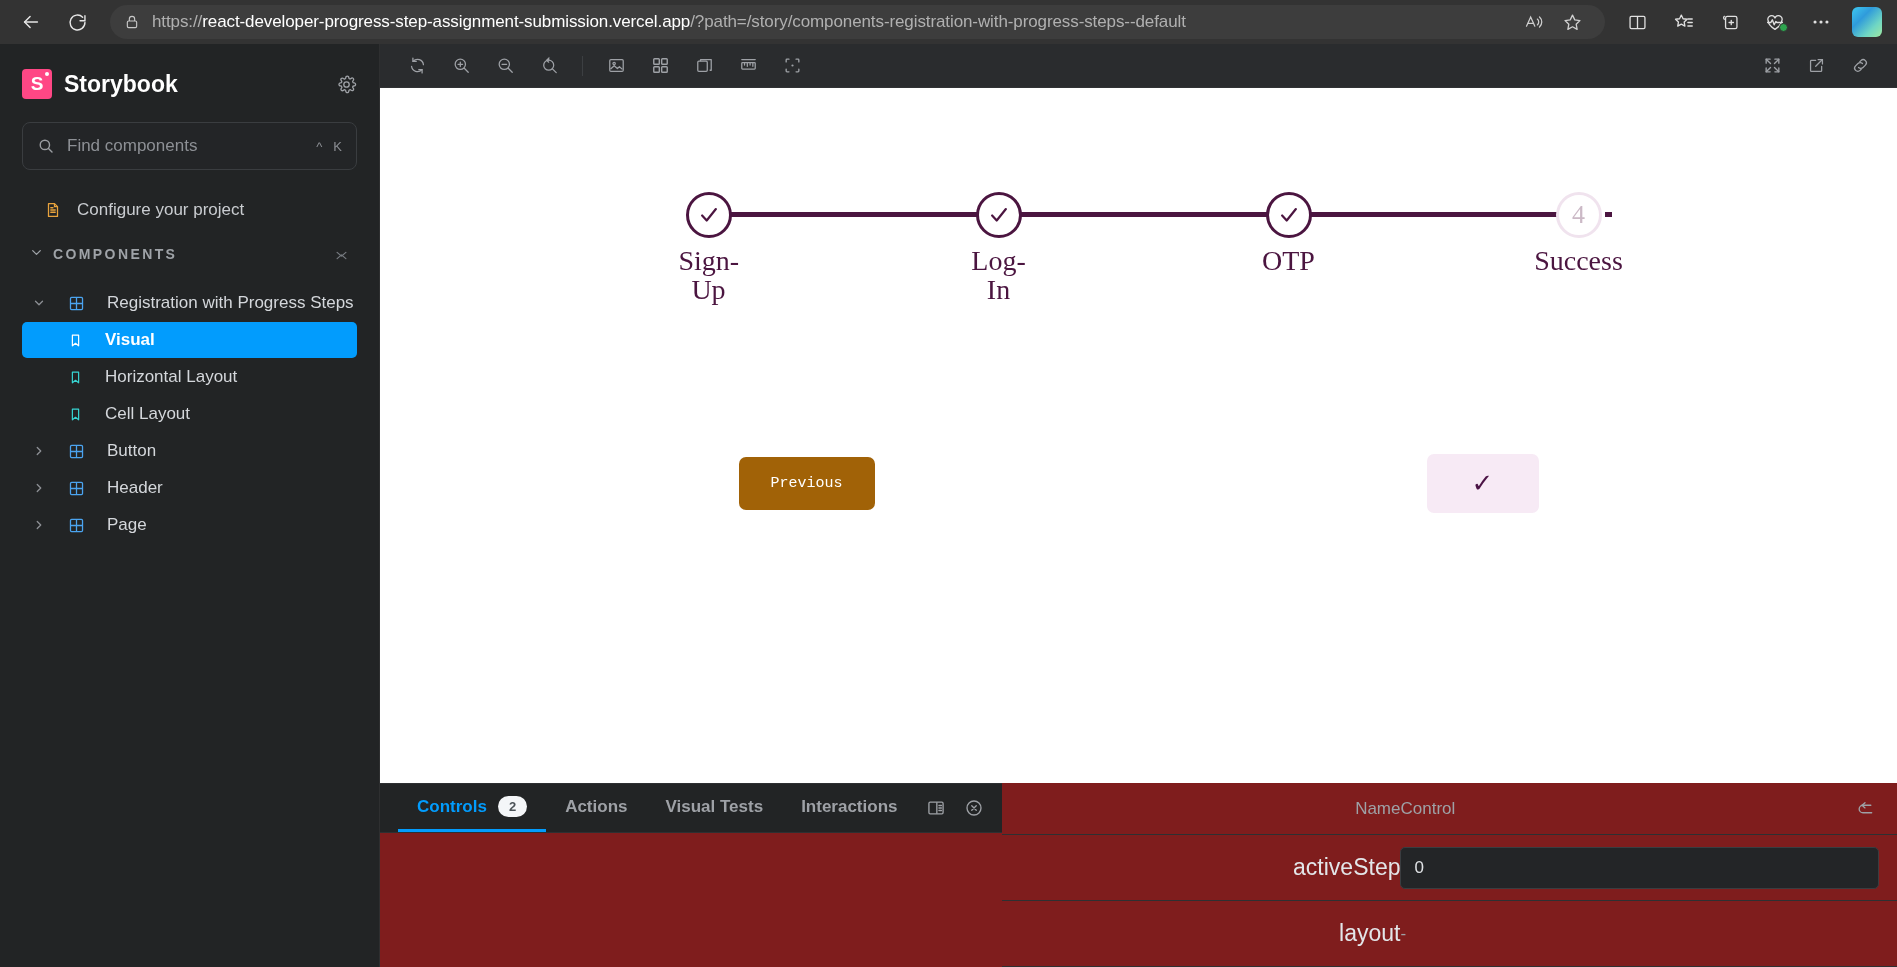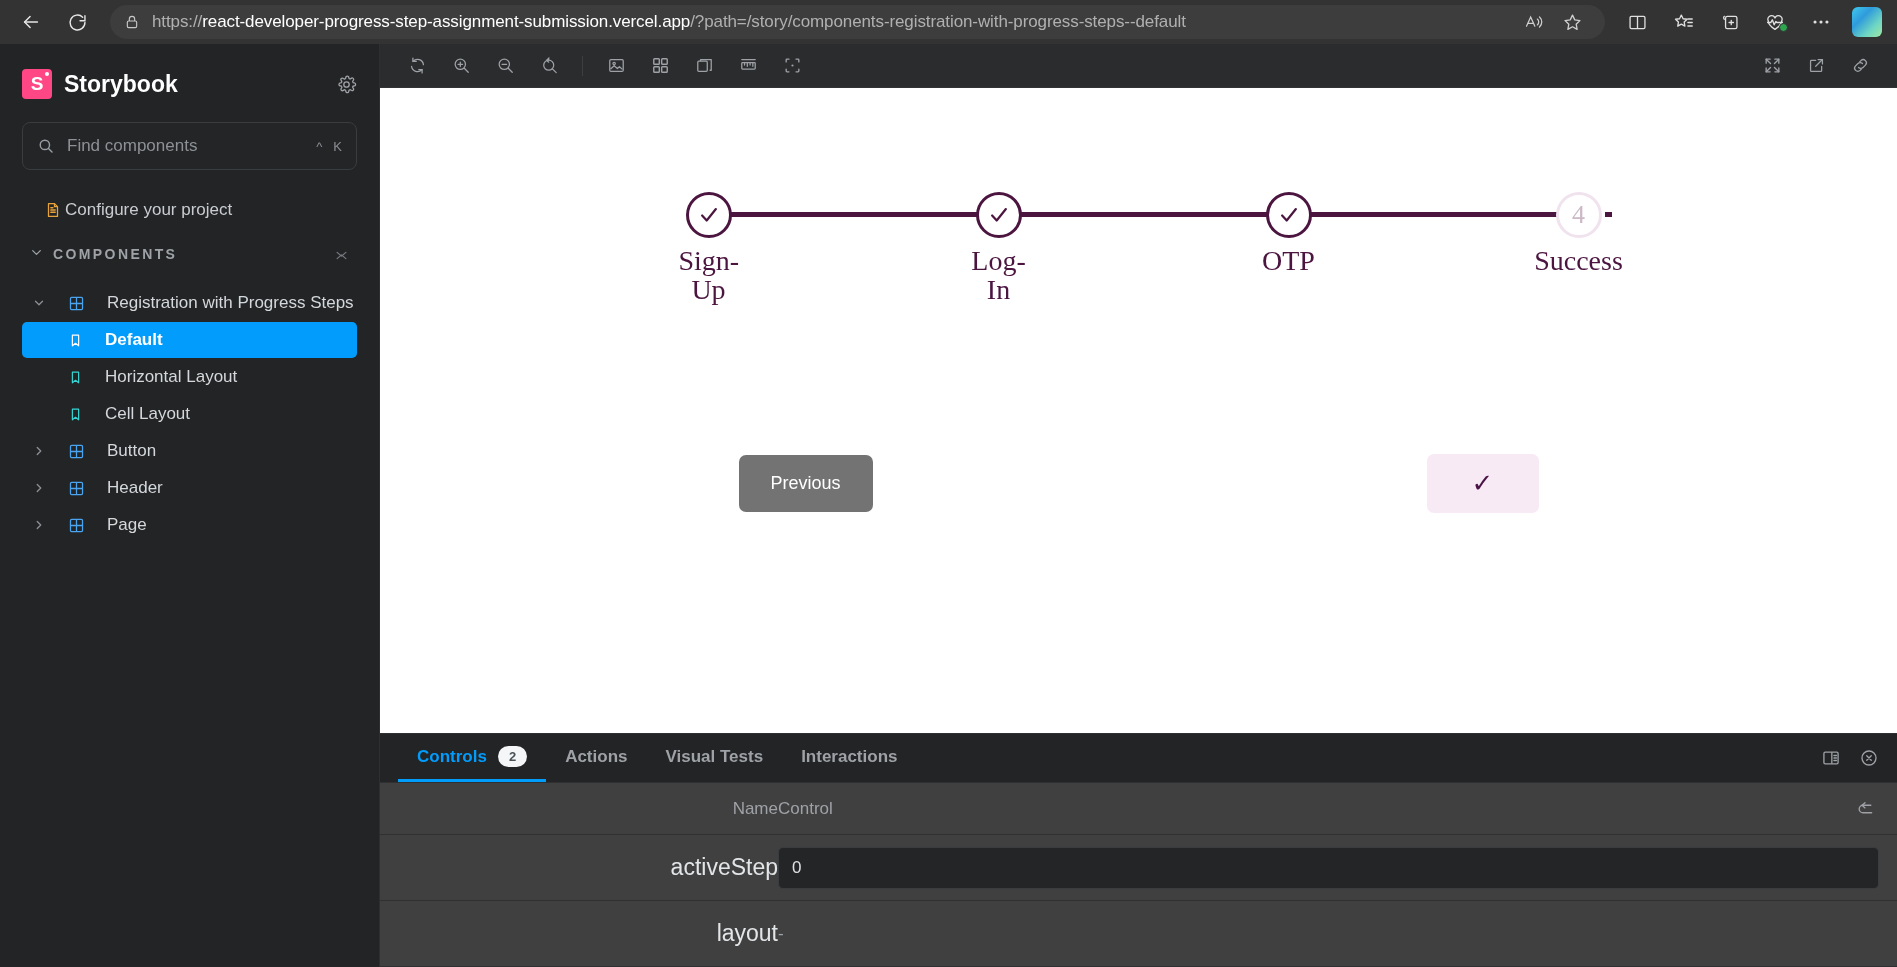--- a/index.html
+++ b/index.html
@@ -108,21 +108,21 @@
   .kbd { color: #8a8d92; font-size: 13px; display: flex; gap: 11px; flex: 0 0 auto; }
 
   .tree { margin-top: 22px; }
   .tree-row {
     display: flex; align-items: center;
     height: 36px; border-radius: 5px;
     padding: 0 8px;
     color: #c9ccd0; font-size: 17px;
     white-space: nowrap;
   }
-  .tree-row.configure { margin-top: 10px; padding-left: 22px; gap: 3px; }
+  .tree-row.configure { margin-top: 10px; padding-left: 22px; gap: 15px; }
   .tree-row.configure .label { color: #c9ccd0; }
 
   .group-head {
     display: flex; align-items: flex-start;
     height: 38px; margin-top: 18px; padding: 0 8px;
     color: #9fa3a8; font-size: 14px; font-weight: 700;
     letter-spacing: 2.4px; text-transform: uppercase;
   }
   .group-head .caret { margin-right: 10px; display: flex; color: #9fa3a8; }
   .group-head .label { flex: 1 1 auto; }
@@ -203,37 +203,37 @@
   .connector.stub { width: 7px; }
 
   
   .btn-row {
     position: absolute; top: 366px;
     left: 50%; transform: translateX(-50%);
     width: 800px;
     display: flex; justify-content: space-between; align-items: center;
   }
   .btn-prev {
-    background: #737373; color: #ffffff;
+    background: #a16207; color: #ffffff;
     border: none; border-radius: 7px;
-    font-size: 18px; font-family: Liberation Sans, sans-serif;
+    font-size: 15px; font-family: Liberation Mono, monospace;
     padding: 18px 32px; min-width: 112px;
     cursor: pointer;
   }
   .btn-next {
     background: #f7eaf5; color: #4b1345;
     border: none; border-radius: 7px;
     font-size: 26px; font-family: "Liberation Serif", serif;
     padding: 14px 42px; min-width: 112px;
     display: flex; align-items: center; justify-content: center;
     cursor: pointer;
   }
 
   
-  .panel { flex: 0 0 auto; background: #404040; display: flex; flex-direction: column; min-height: 0; }
+  .panel { flex: 0 0 auto; background: #7f1d1d; display: flex; min-height: 0; }
   .panel-tabs {
     height: 50px; flex: 0 0 50px;
     border-top: 1px solid #2e3032;
     border-bottom: 1px solid #2e3032;
     background: #222425;
     display: flex; align-items: stretch; padding: 0 18px;
   }
   .ptab {
     display: flex; align-items: center; gap: 11px;
     padding: 0 19px;
@@ -436,21 +436,21 @@
         </span>
         <span class="label">Registration with Progress Steps</span>
       </div>
 
       <div class="node depth2 selected">
         <span class="ic">
           <svg width="15" height="15" viewBox="0 0 24 24" fill="none" stroke="#ffffff" stroke-width="1.9" stroke-linejoin="round">
               <path d="M7 3.5h10v17l-5-4-5 4z"></path>
             </svg>
         </span>
-        <span class="label">Default</span>
+        <span class="label">Visual</span>
       </div>
       <div class="node depth2">
         <span class="ic">
           <svg width="15" height="15" viewBox="0 0 24 24" fill="none" stroke="#37d5d3" stroke-width="1.9" stroke-linejoin="round">
               <path d="M7 3.5h10v17l-5-4-5 4z"></path>
             </svg>
         </span>
         <span class="label">Horizontal Layout</span>
       </div>
       <div class="node depth2">

